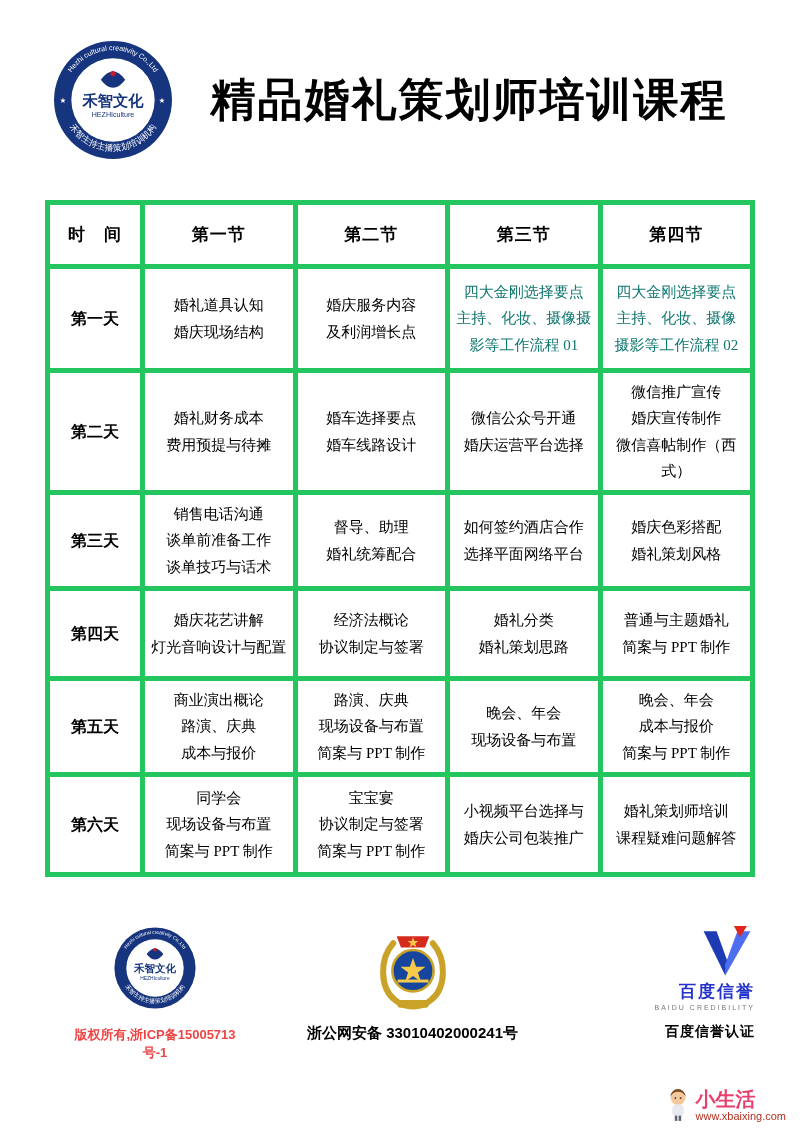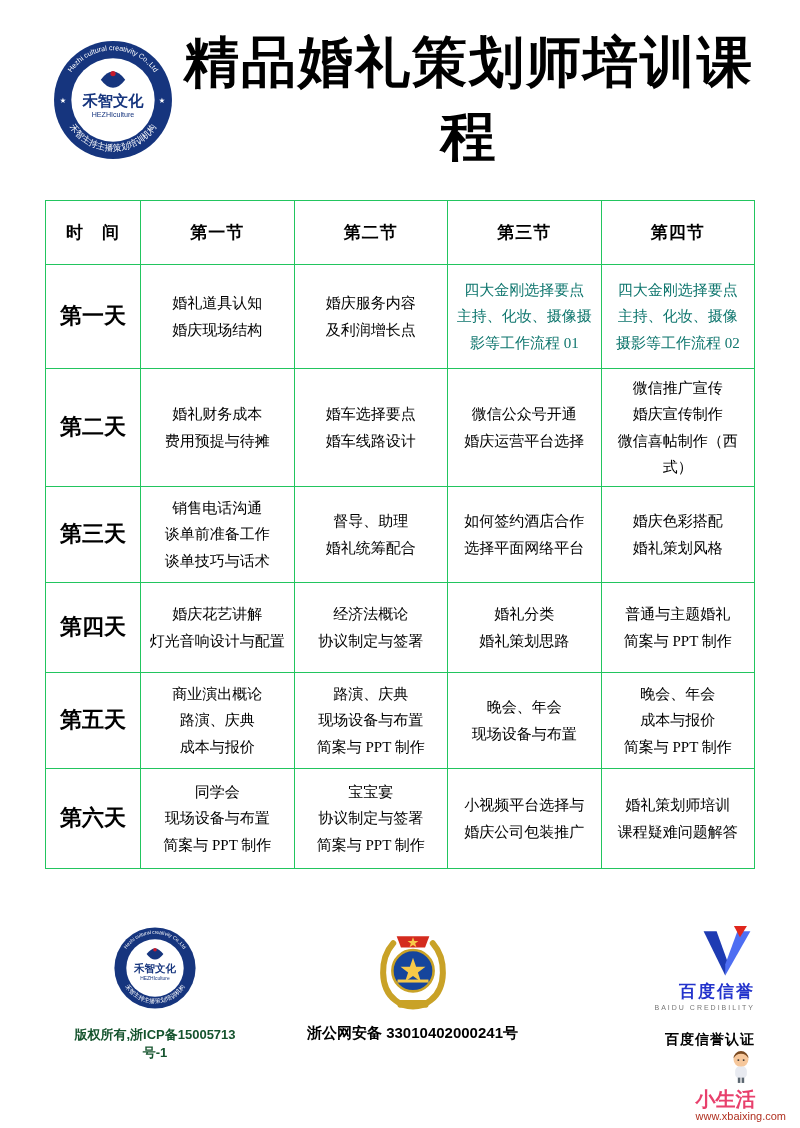--- a/index.html
+++ b/index.html
@@ -14,37 +14,37 @@
 
   
   .header {
     position:absolute; top:34px; left:52px; right:36px; height:132px;
     display:flex; align-items:center;
   }
   .logo-big { width:122px; height:122px; flex:0 0 auto; }
   .page-title {
     flex:1; text-align:center;
     font-family:"Liberation Sans", sans-serif;
-    font-weight:bold; font-size:55px; letter-spacing:2px; color:#000;
+    font-weight:bold; font-size:45px; letter-spacing:2px; color:#000;
   }
 
   
   table.schedule {
     position:absolute; top:200px; left:45px; width:710px;
     border-collapse:collapse; table-layout:fixed;
   }
   .schedule th, .schedule td {
-    border:1px solid #22c55e;
+    border:5px solid #22c55e;
     text-align:center; vertical-align:middle;
     white-space:pre-line;
     padding:6px 4px;
   }
   .schedule th { height:64px; font-size:17px; font-weight:bold; letter-spacing:1px; }
   .schedule td { font-size:15px; line-height:1.75; }
-  .schedule td.day { font-weight:bold; font-size:22px; }
+  .schedule td.day { font-weight:bold; font-size:16px; }
   tr.r1 td { height:104px; }
   tr.r2 td { height:96px;margin-top:10px; }
   tr.r3 td { height:96px; }
   tr.r4 td { height:90px; }
   tr.r5 td { height:96px; }
   tr.r6 td { height:100px; }
   .schedule td.blue { color:#0f766e; }
 
   
   .footer {
@@ -52,45 +52,45 @@
     display:flex; justify-content:space-between; align-items:flex-start;
     text-align:center;
   }
   .f-block { display:flex; flex-direction:column; align-items:center; }
   .f-left  { width:170px; }
   .f-center{ width:240px; }
   .f-right { width:170px;align-items:flex-end; }
   .logo-small { width:84px; height:84px; }
   .copyright-text {
     margin-top:16px; font-family:"Liberation Sans", sans-serif;
-    font-weight:bold; font-size:13px; color:#14532d;
+    font-weight:bold; font-size:13px; color:#ef4444;
   }
   .badge { width:82px; height:86px; }
   .police-text {
     margin-top:12px; font-family:"Liberation Sans", sans-serif;
     font-weight:bold; font-size:15px; color:#000;
   }
   .baidu-v { width:56px; height:52px; }
   .baidu-cn {
     margin-top:2px; font-family:"Liberation Sans", sans-serif;
     font-weight:bold; font-size:17px; color:#2333cc; letter-spacing:2px;
   }
   .baidu-en {
     font-family:"Liberation Sans", sans-serif;
     font-size:7px; color:#777; letter-spacing:2px; margin-top:1px;
   }
   .baidu-cert {
-    margin-top:20px; font-family:"Liberation Sans", sans-serif;
+    margin-top:12px; font-family:"Liberation Sans", sans-serif;
     font-weight:bold; font-size:14px; color:#000; letter-spacing:1px;
   }
 
   
   .watermark {
     position:absolute; right:14px; bottom:6px;
-    display:flex; align-items:center; gap:5px;flex-direction:column;
+    display:flex; align-items:flex-end; gap:5px;
   }
   .mascot { width:26px; height:34px; }
   .wm-texts { display:flex; flex-direction:column; align-items:flex-start; }
   .wm-brand {
     font-family:"Liberation Sans", sans-serif;
     font-weight:bold; font-size:20px; color:#e8406c; line-height:1.05;
   }
   .wm-url {
     font-family:"Liberation Sans", sans-serif;
     font-size:11px; color:#b03020;

